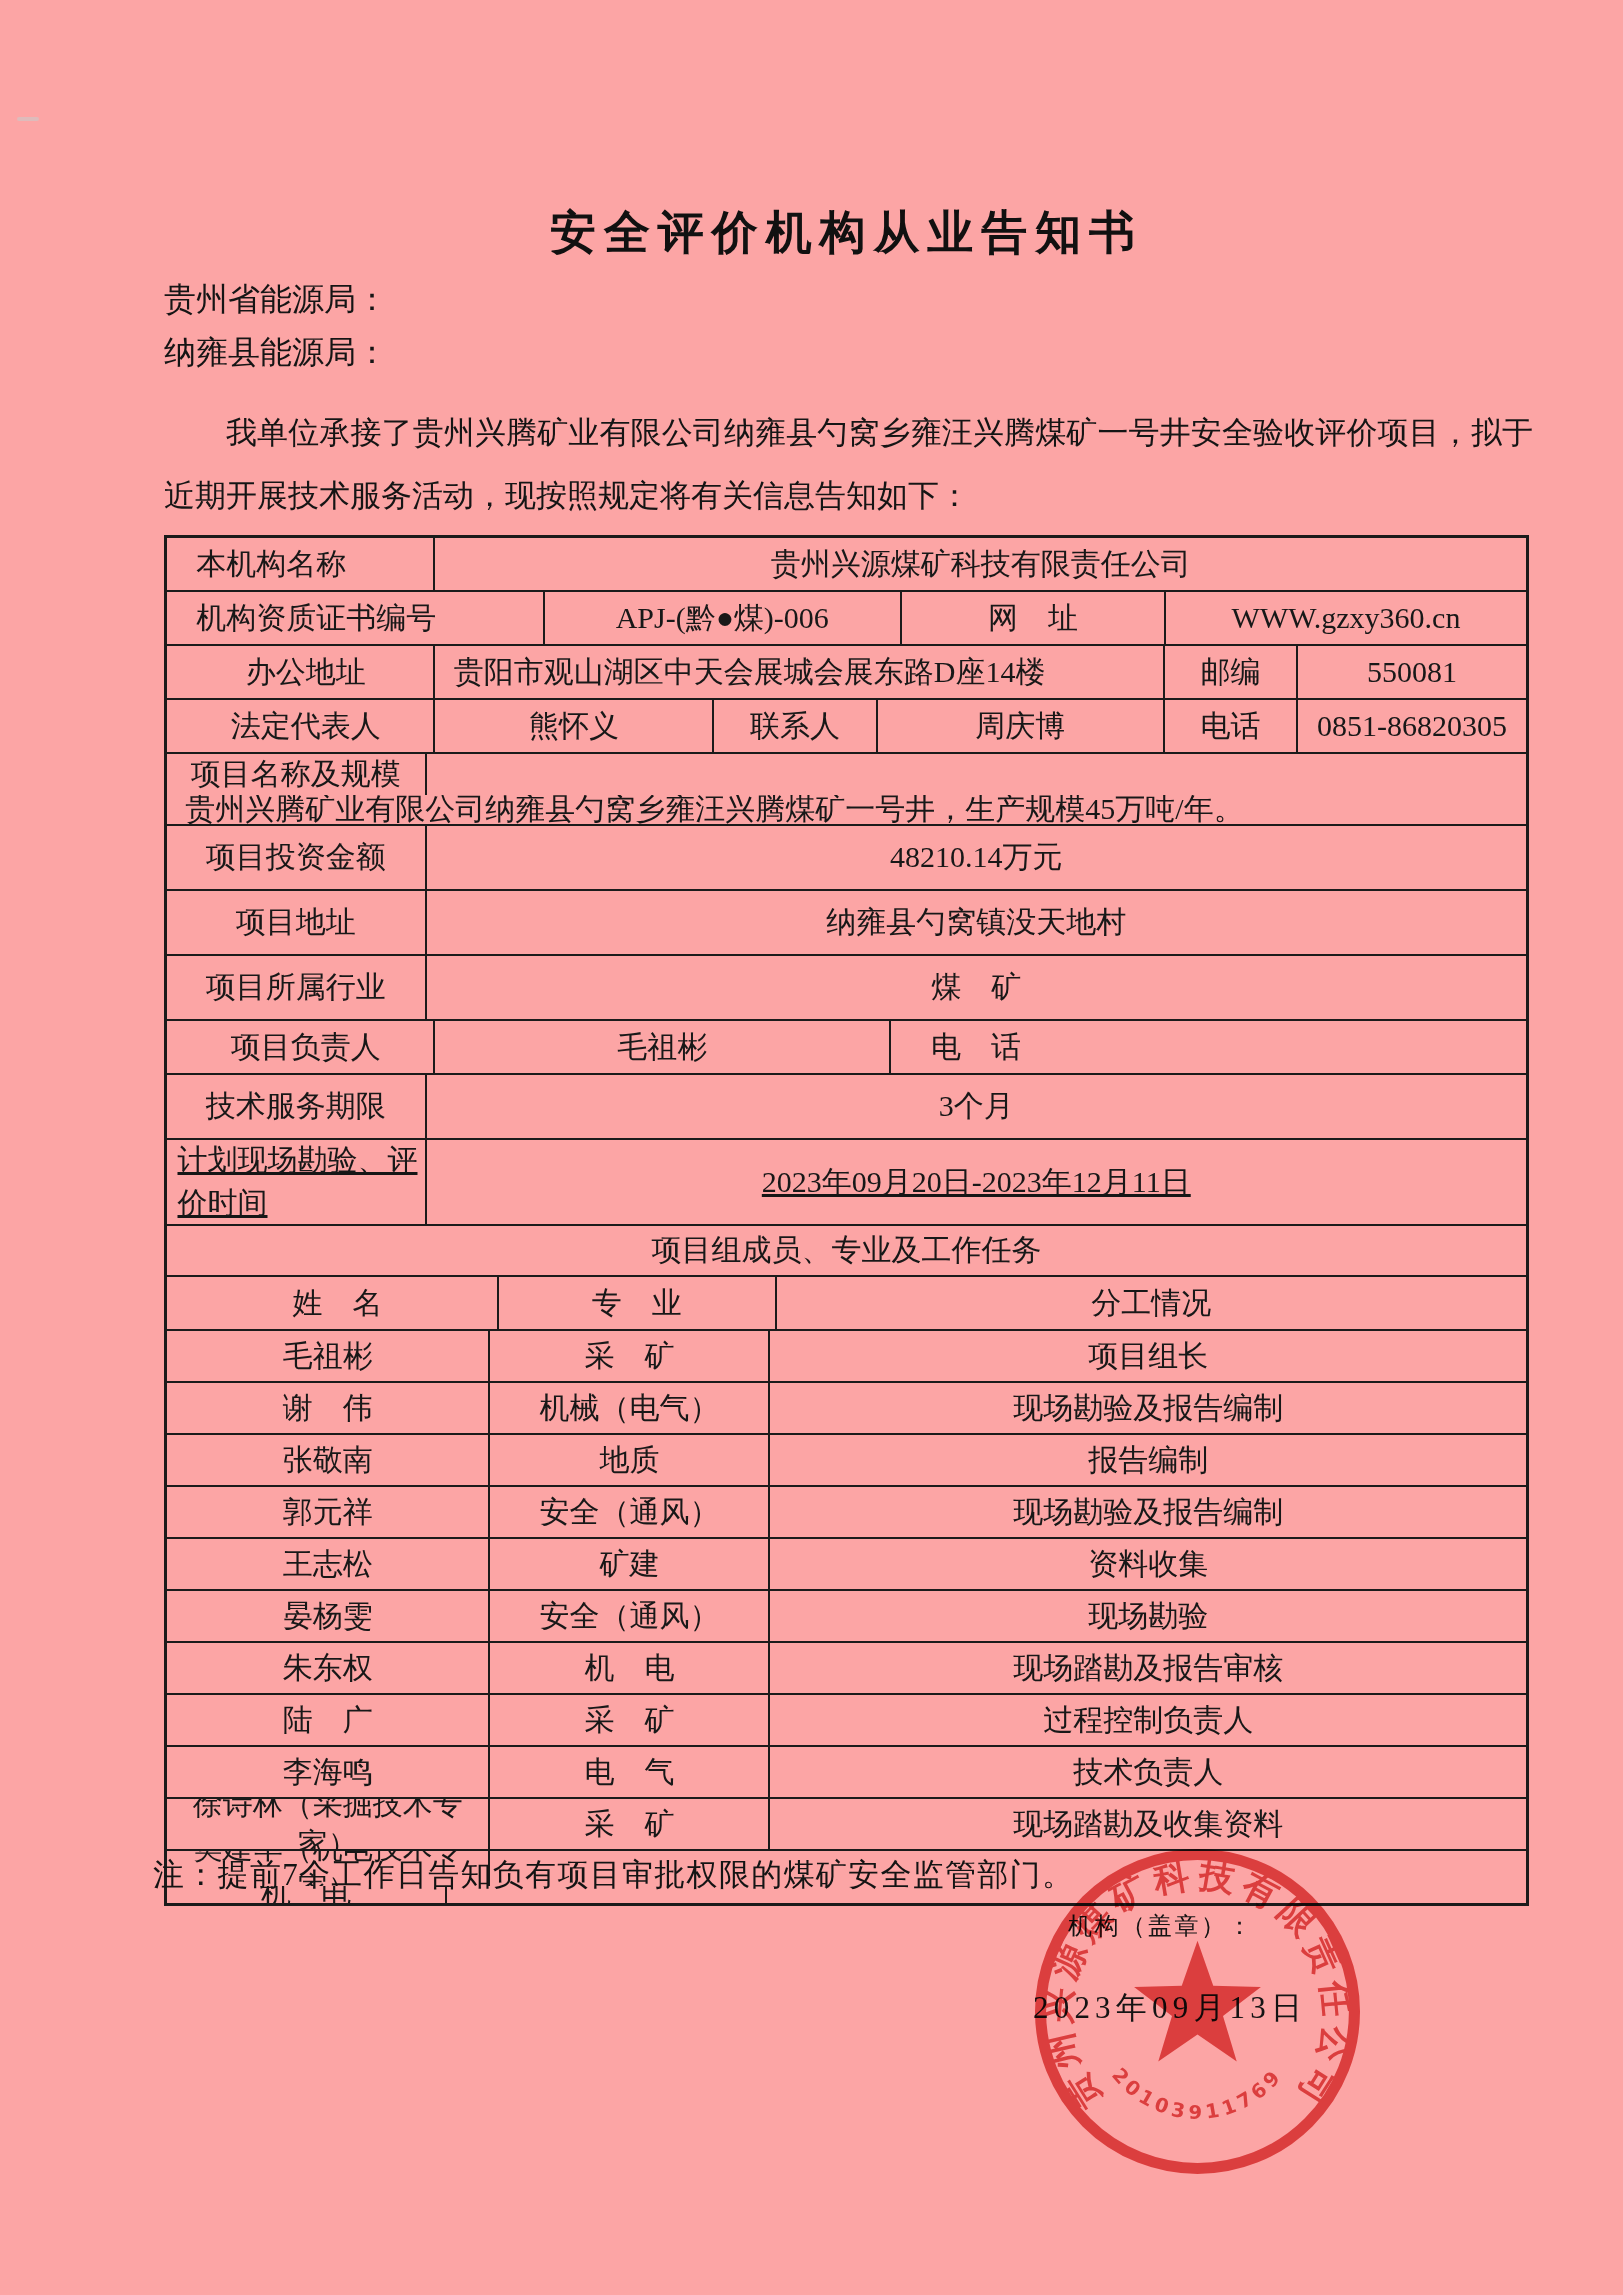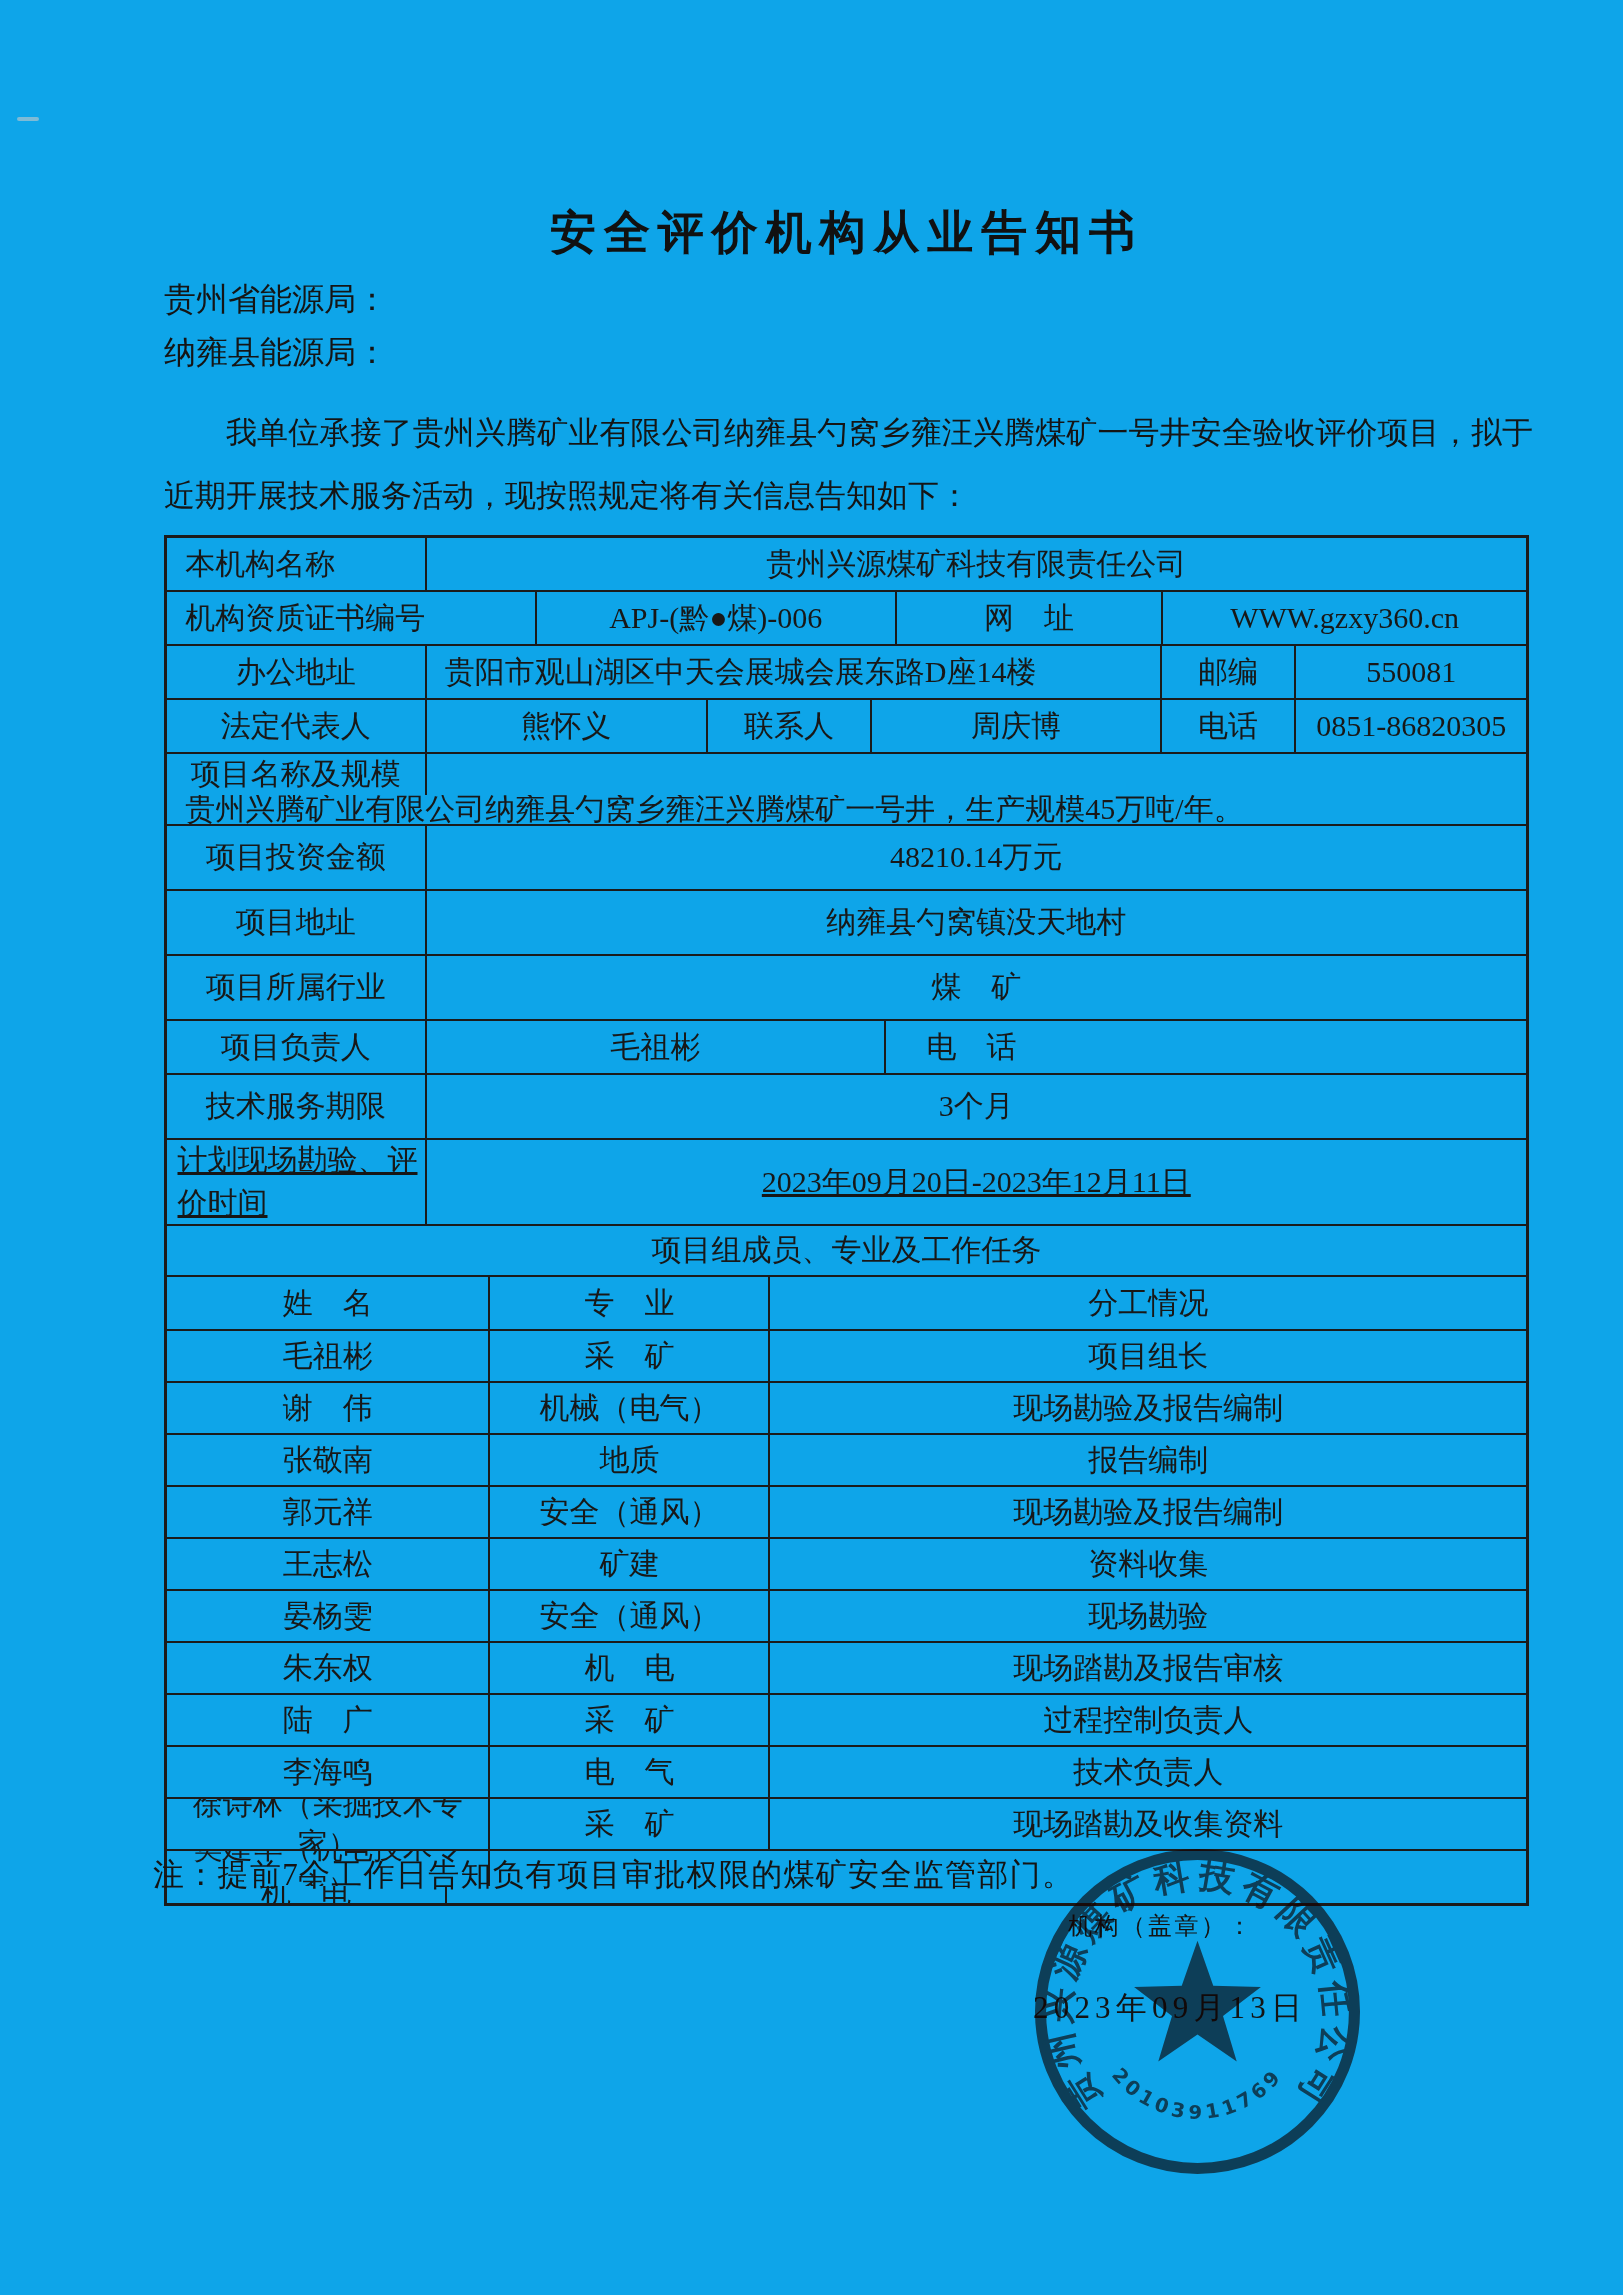--- a/index.html
+++ b/index.html
@@ -2,21 +2,21 @@
 <html style="font-size:10.5px"><head>
 <meta charset="utf-8">
 <style>
   * { box-sizing: border-box; margin: 0; padding: 0; }
   html,body { background:#ffffff; }
   body {
     width:1623px; height:2295px; position:relative;
     font-family:"Liberation Serif","DejaVu Serif",serif;
     color:#161616;
   }
-  .page { position:absolute; inset:0; background:#0ea5e9; overflow:hidden; }
+  .page { position:absolute; inset:0; background:#fca5a5; overflow:hidden; }
 
   .doc-title {
     position:absolute; top:202px; left:164px; width:1365px;
     text-align:center; font-size:46px; font-weight:700; letter-spacing:7.9px;
     color:#111;
   }
   .recipient { position:absolute; left:164px; font-size:32px; color:#151515; }
   .recipient1 { top:278px; }
   .recipient2 { top:331px; }
   .intro {
@@ -33,21 +33,21 @@
   .trow { display:flex; width:100%; border-bottom:2px solid #1b1b1b; }
   .trow:last-child { border-bottom:none;flex-direction:column; }
   .cell {
     display:flex; align-items:center; justify-content:center;
     border-right:2px solid #1b1b1b; font-size:30px; color:#181818;
     text-align:center; line-height:1.35; overflow:hidden;
   }
   .cell:last-child { border-right:none; }
   .cell.left { justify-content:flex-start; text-align:left; padding-left:18.3px; }
 
-  .h82 { height:54px; } .h95 { height:72px;flex-direction:column; } .h81 { height:65px; }
+  .h82 { height:54px;padding-left:11px; } .h95 { height:72px;flex-direction:column; } .h81 { height:65px; }
   .h132 { height:86px;text-decoration:underline; } .h78 { height:51px; } .h80 { height:52px; }
 
   .w-label  { width:19.1%; }
   .w-rest   { flex:1; }
   .w-certlabel { width:27.2%; } .w-cert { width:26.5%; } .w-web { width:19.6%; }
   .w-addr { width:54.1%; } .w-ziplabel { width:9.9%; }
   .w-legal { width:20.7%; } .w-contactlabel { width:12.1%; } .w-contact { width:21.3%; }
   .w-tellabel { width:9.9%; }
   .w-leader { width:33.8%; } .w-ltel { width:12.6%; }
   .w-t1 { width:23.8%; } .w-t2 { width:20.6%; }

